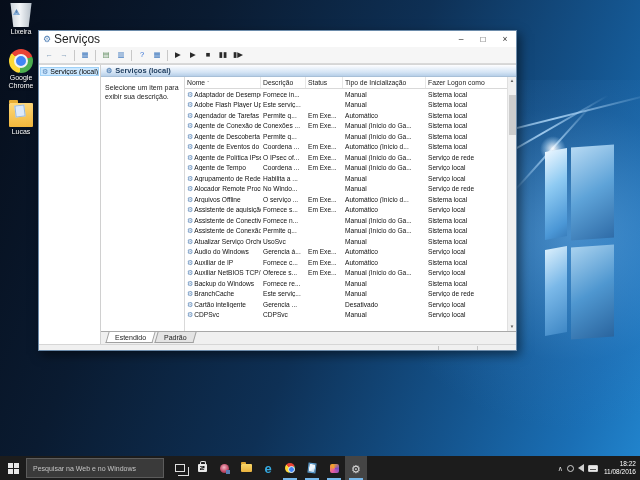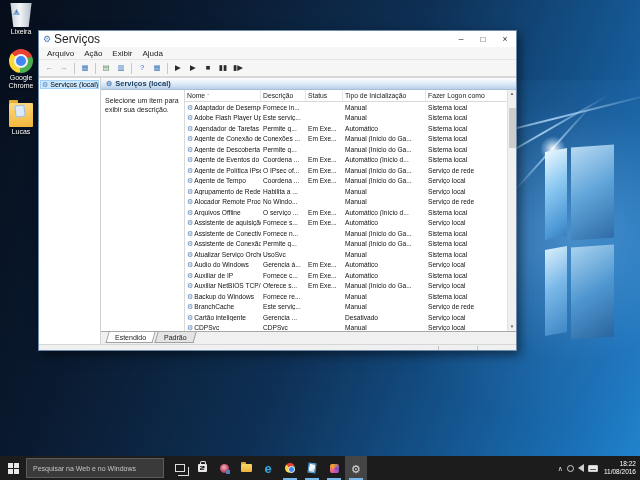--- a/index.html
+++ b/index.html
@@ -154,26 +154,20 @@
 <div class="win">
   <div class="titlebar">
     <span class="title-ico">⚙</span>
     <span class="title-text">Serviços</span>
     <span class="win-controls">
       <span class="win-ctl">–</span>
       <span class="win-ctl">□</span>
       <span class="win-ctl">×</span>
     </span>
   </div>
-  <div class="menubar" id="menu">
-      <span class="menu-item">Arquivo</span>
-      <span class="menu-item">Ação</span>
-      <span class="menu-item">Exibir</span>
-      <span class="menu-item">Ajuda</span>
-    </div>
   <div class="toolbar" id="toolbar">
       <span class="tb-btn" style="color: rgb(138, 164, 189);">←</span>
       <span class="tb-btn" style="color: rgb(138, 164, 189);">→</span>
       <span class="tb-sep"></span>
       <span class="tb-btn" style="color: rgb(59, 118, 189);">▦</span>
       <span class="tb-sep"></span>
       <span class="tb-btn" style="color: rgb(93, 138, 93);">▤</span>
       <span class="tb-btn" style="color: rgb(59, 118, 189);">▥</span>
       <span class="tb-sep"></span>
       <span class="tb-btn" style="color: rgb(43, 107, 212);">?</span>

